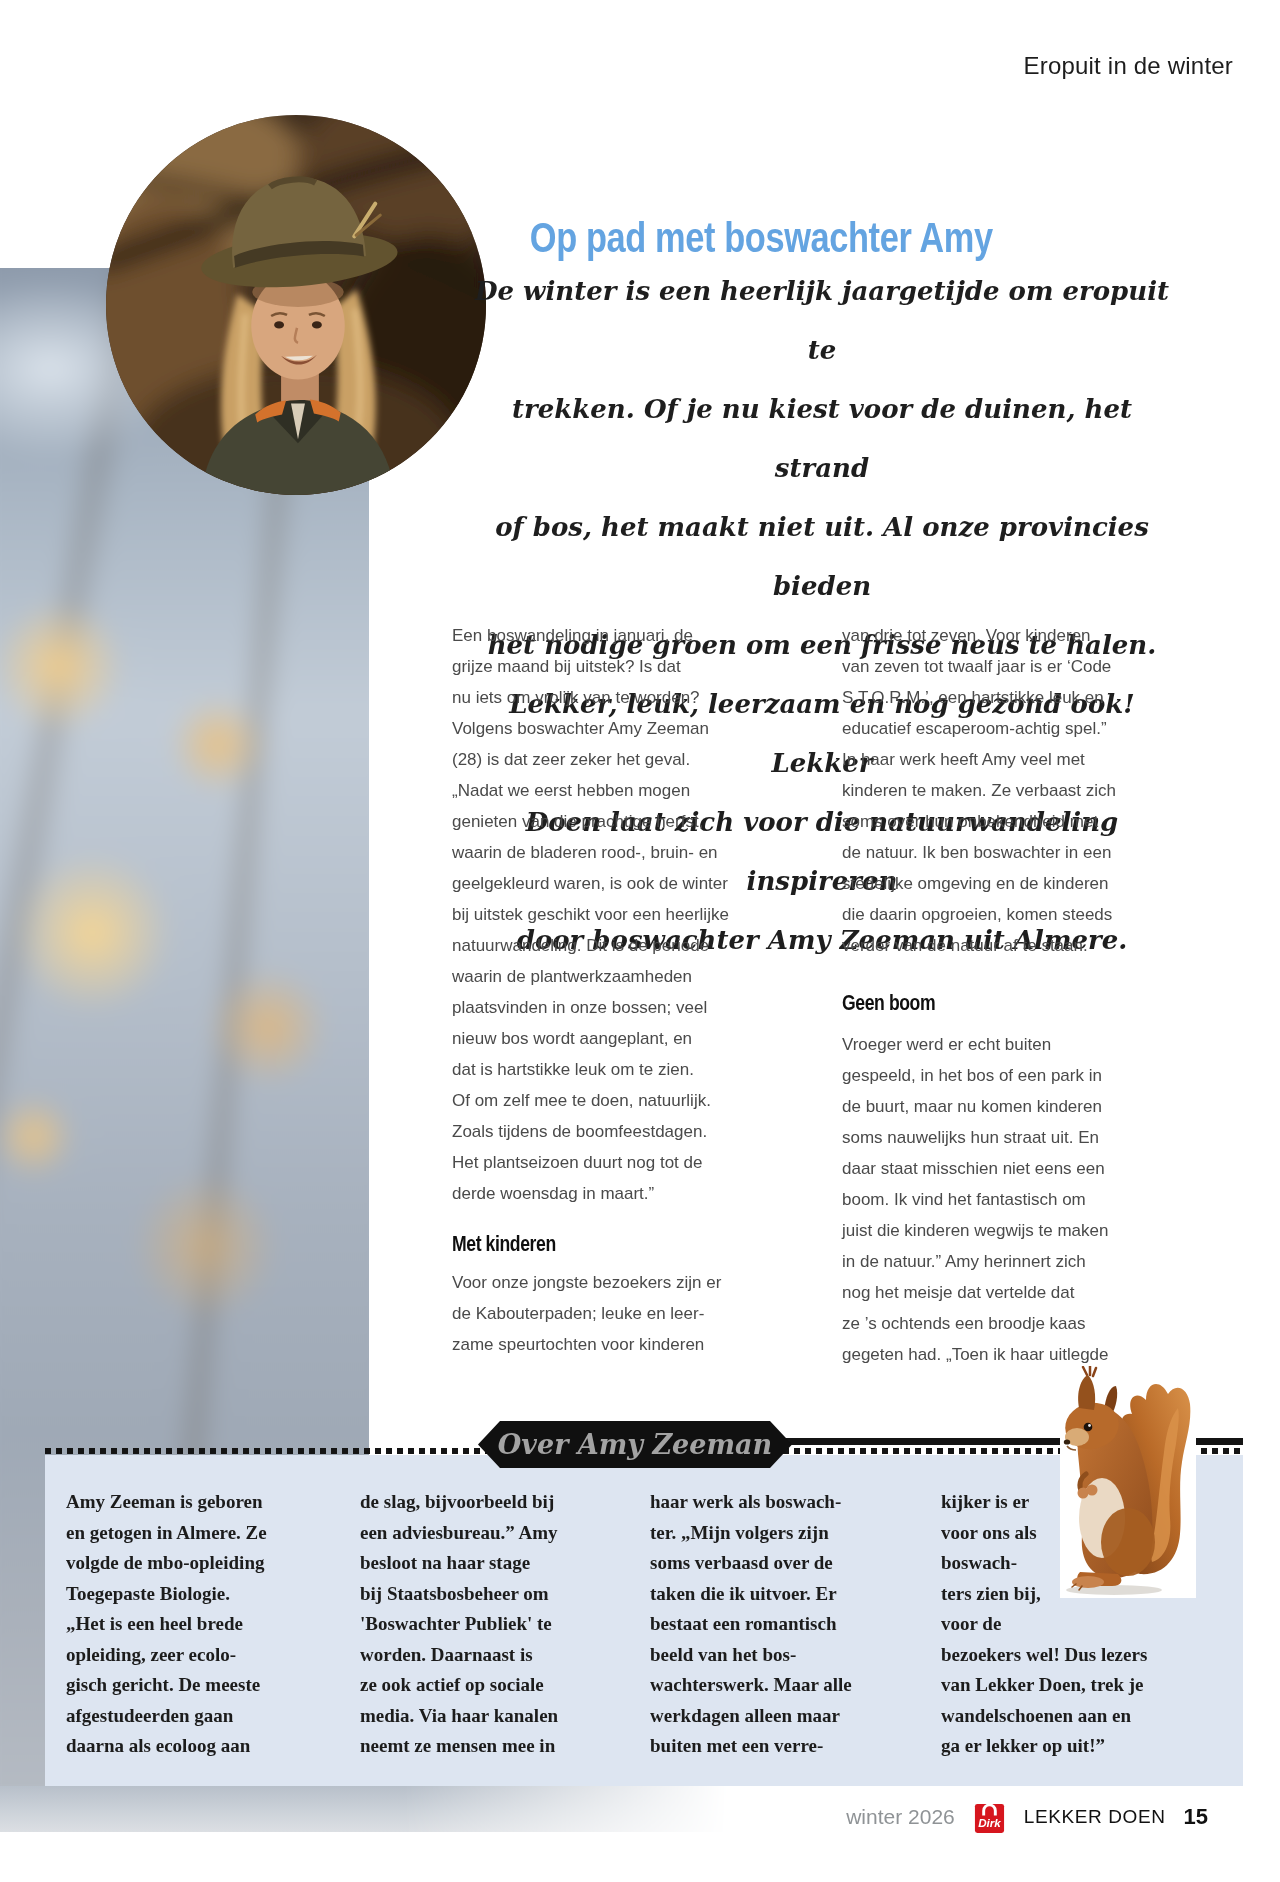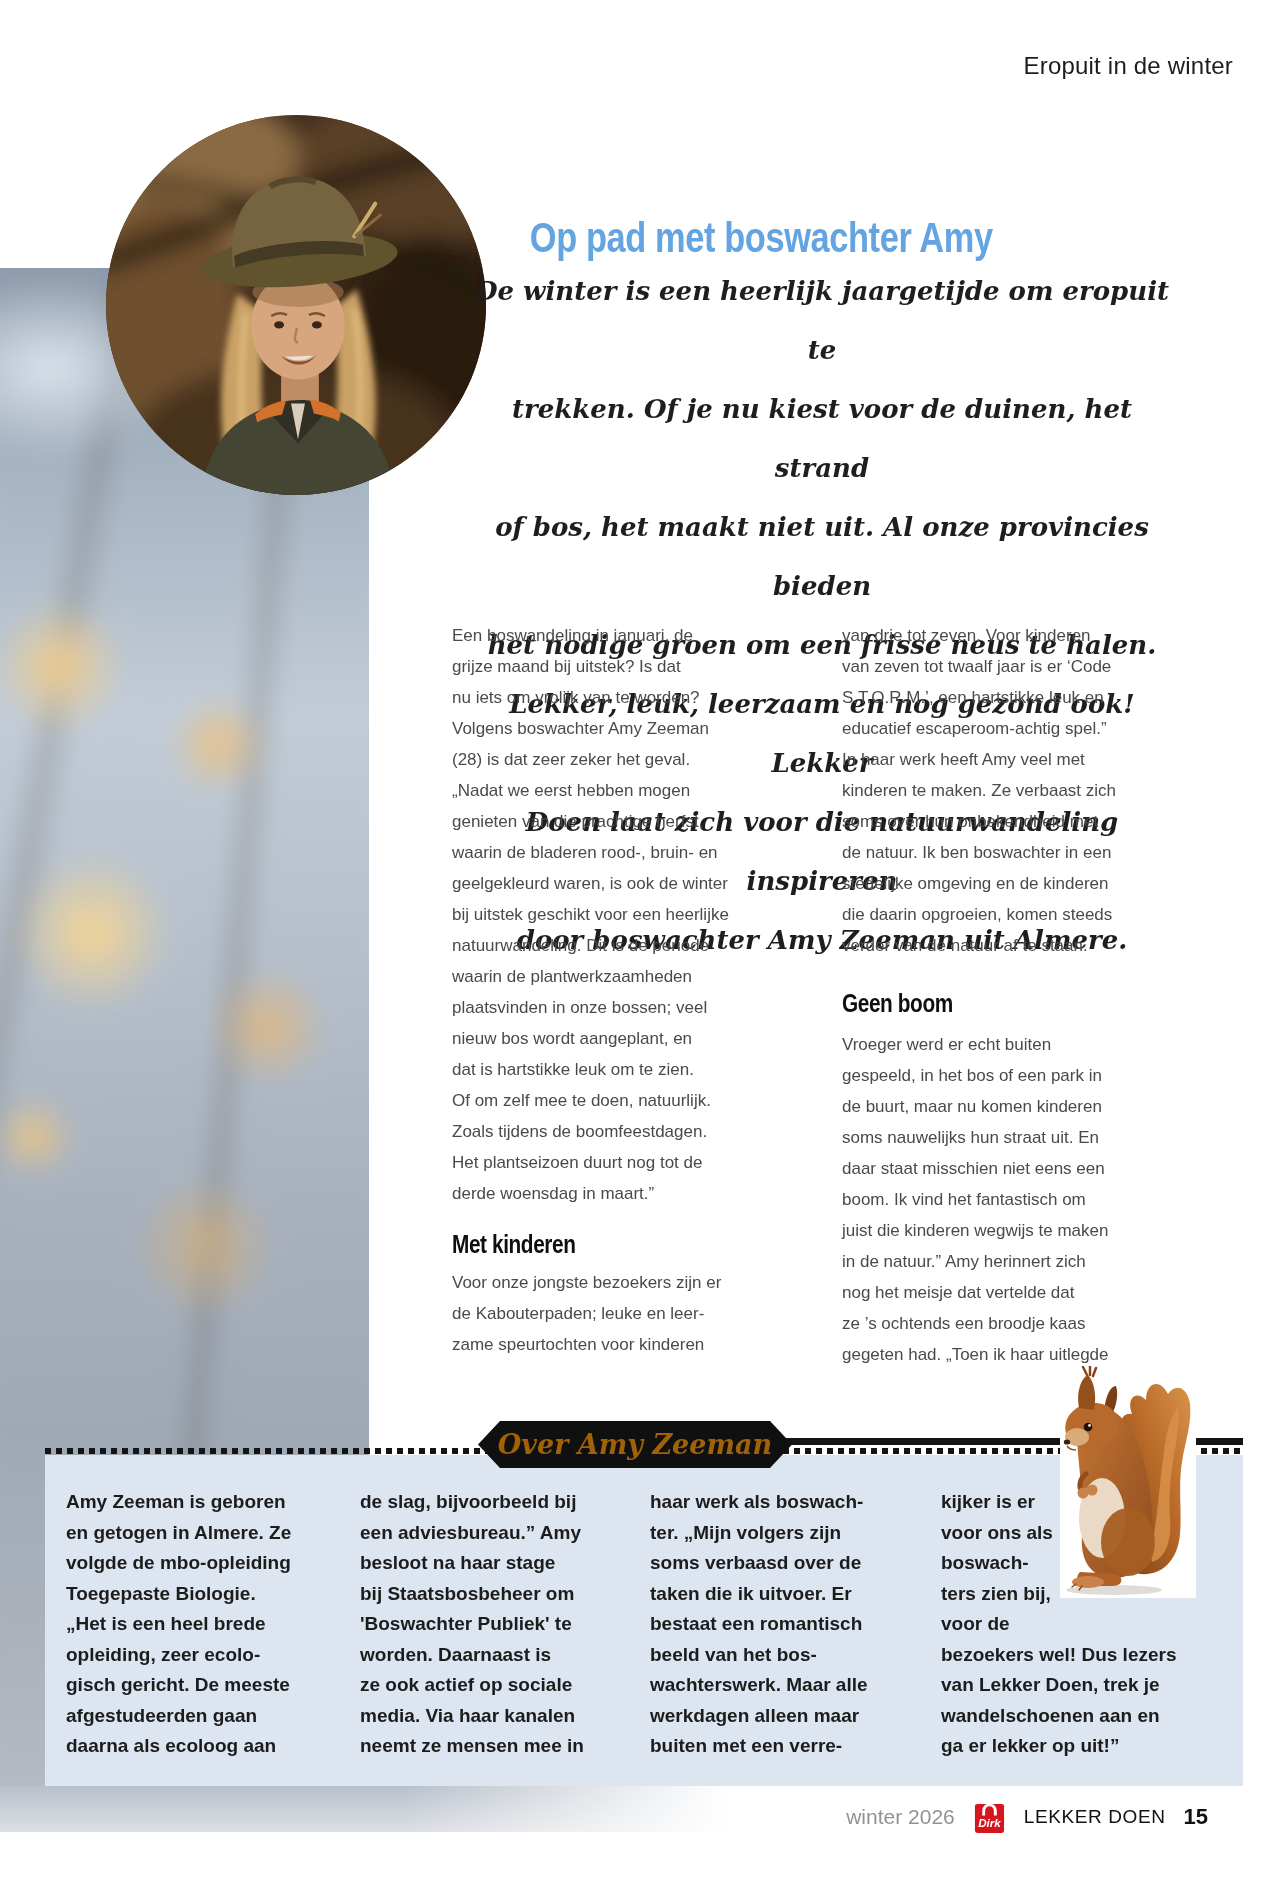--- a/index.html
+++ b/index.html
@@ -32,39 +32,39 @@
   
   .title{position:absolute;left:472px;top:184px;width:700px;text-align:left;z-index:3;
          font-weight:bold;font-size:43px;color:#64a4e1;white-space:nowrap;}
   .cond{display:inline-block;transform:scaleX(.8);transform-origin:50% 50%;letter-spacing:-.5px;}
   .intro{position:absolute;left:462px;top:262px;width:720px;z-index:3;text-align:center;
          font-family:"DejaVu Serif",serif;font-style:italic;font-weight:bold;
          font-size:26px;line-height:59px;color:#1e1e1e;white-space:pre-line;}
   
   .col{position:absolute;z-index:3;}
   .col p{margin:0;font-size:17px;line-height:31px;color:#4a4a4a;white-space:pre-line;}
-  .col h2{margin:22px 0 10px;font-size:26px;line-height:26px;color:#0f0f0f;font-weight:bold;}
+  .col h2{margin:22px 0 10px;font-size:22px;line-height:26px;color:#0f0f0f;font-weight:bold;}
   .col h2 .cond{transform-origin:0 50%;}
   .col-1{left:452px;top:620px;width:340px;}
   .col-2{left:842px;top:620px;width:370px;}
   .col-2 h2{margin:29px 0 13px;}
   
   .dots{position:absolute;height:6px;z-index:4;
         background-image:repeating-linear-gradient(90deg,#141414 0 6px,transparent 6px 11px);}
   .dots-left{left:45px;top:1448px;width:455px;}
   .dots-right{left:772px;top:1448px;width:471px;}
   .rule-solid{position:absolute;left:772px;top:1438px;width:471px;height:7px;background:#141414;z-index:4;}
   .ribbon{position:absolute;left:478px;top:1421px;width:314px;height:47px;background:#101010;z-index:5;
           clip-path:polygon(0 50%,7% 0,93% 0,100% 50%,93% 100%,7% 100%);
           display:flex;align-items:center;justify-content:center;}
   .ribbon span{font-family:"DejaVu Serif",serif;font-style:italic;font-weight:bold;
-               font-size:27px;color:#a16207;}
+               font-size:27px;color:#a3a3a3;}
   
   .about-box{position:absolute;left:45px;top:1455px;width:1198px;height:331px;background:#dde5f1;z-index:2;}
-  .abox-col{position:absolute;z-index:6;font-family:Liberation Sans, sans-serif;font-weight:bold;
+  .abox-col{position:absolute;z-index:6;font-family:Liberation Serif, serif;font-weight:bold;
             font-size:19px;line-height:30.5px;color:#1c1c1c;white-space:pre-line;}
   .abox-1{left:66px;top:1487px;width:290px;}
   .abox-2{left:360px;top:1487px;width:290px;}
   .abox-3{left:650px;top:1487px;width:290px;}
   .abox-4{left:941px;top:1487px;width:295px;}
   
   .squirrel{position:absolute;left:1052px;top:1366px;width:150px;height:235px;z-index:5;}
   
   .footer{position:absolute;right:72px;top:1797px;display:flex;align-items:center;gap:18px;z-index:3;}
   .season{font-size:21px;color:#8f9396;}

